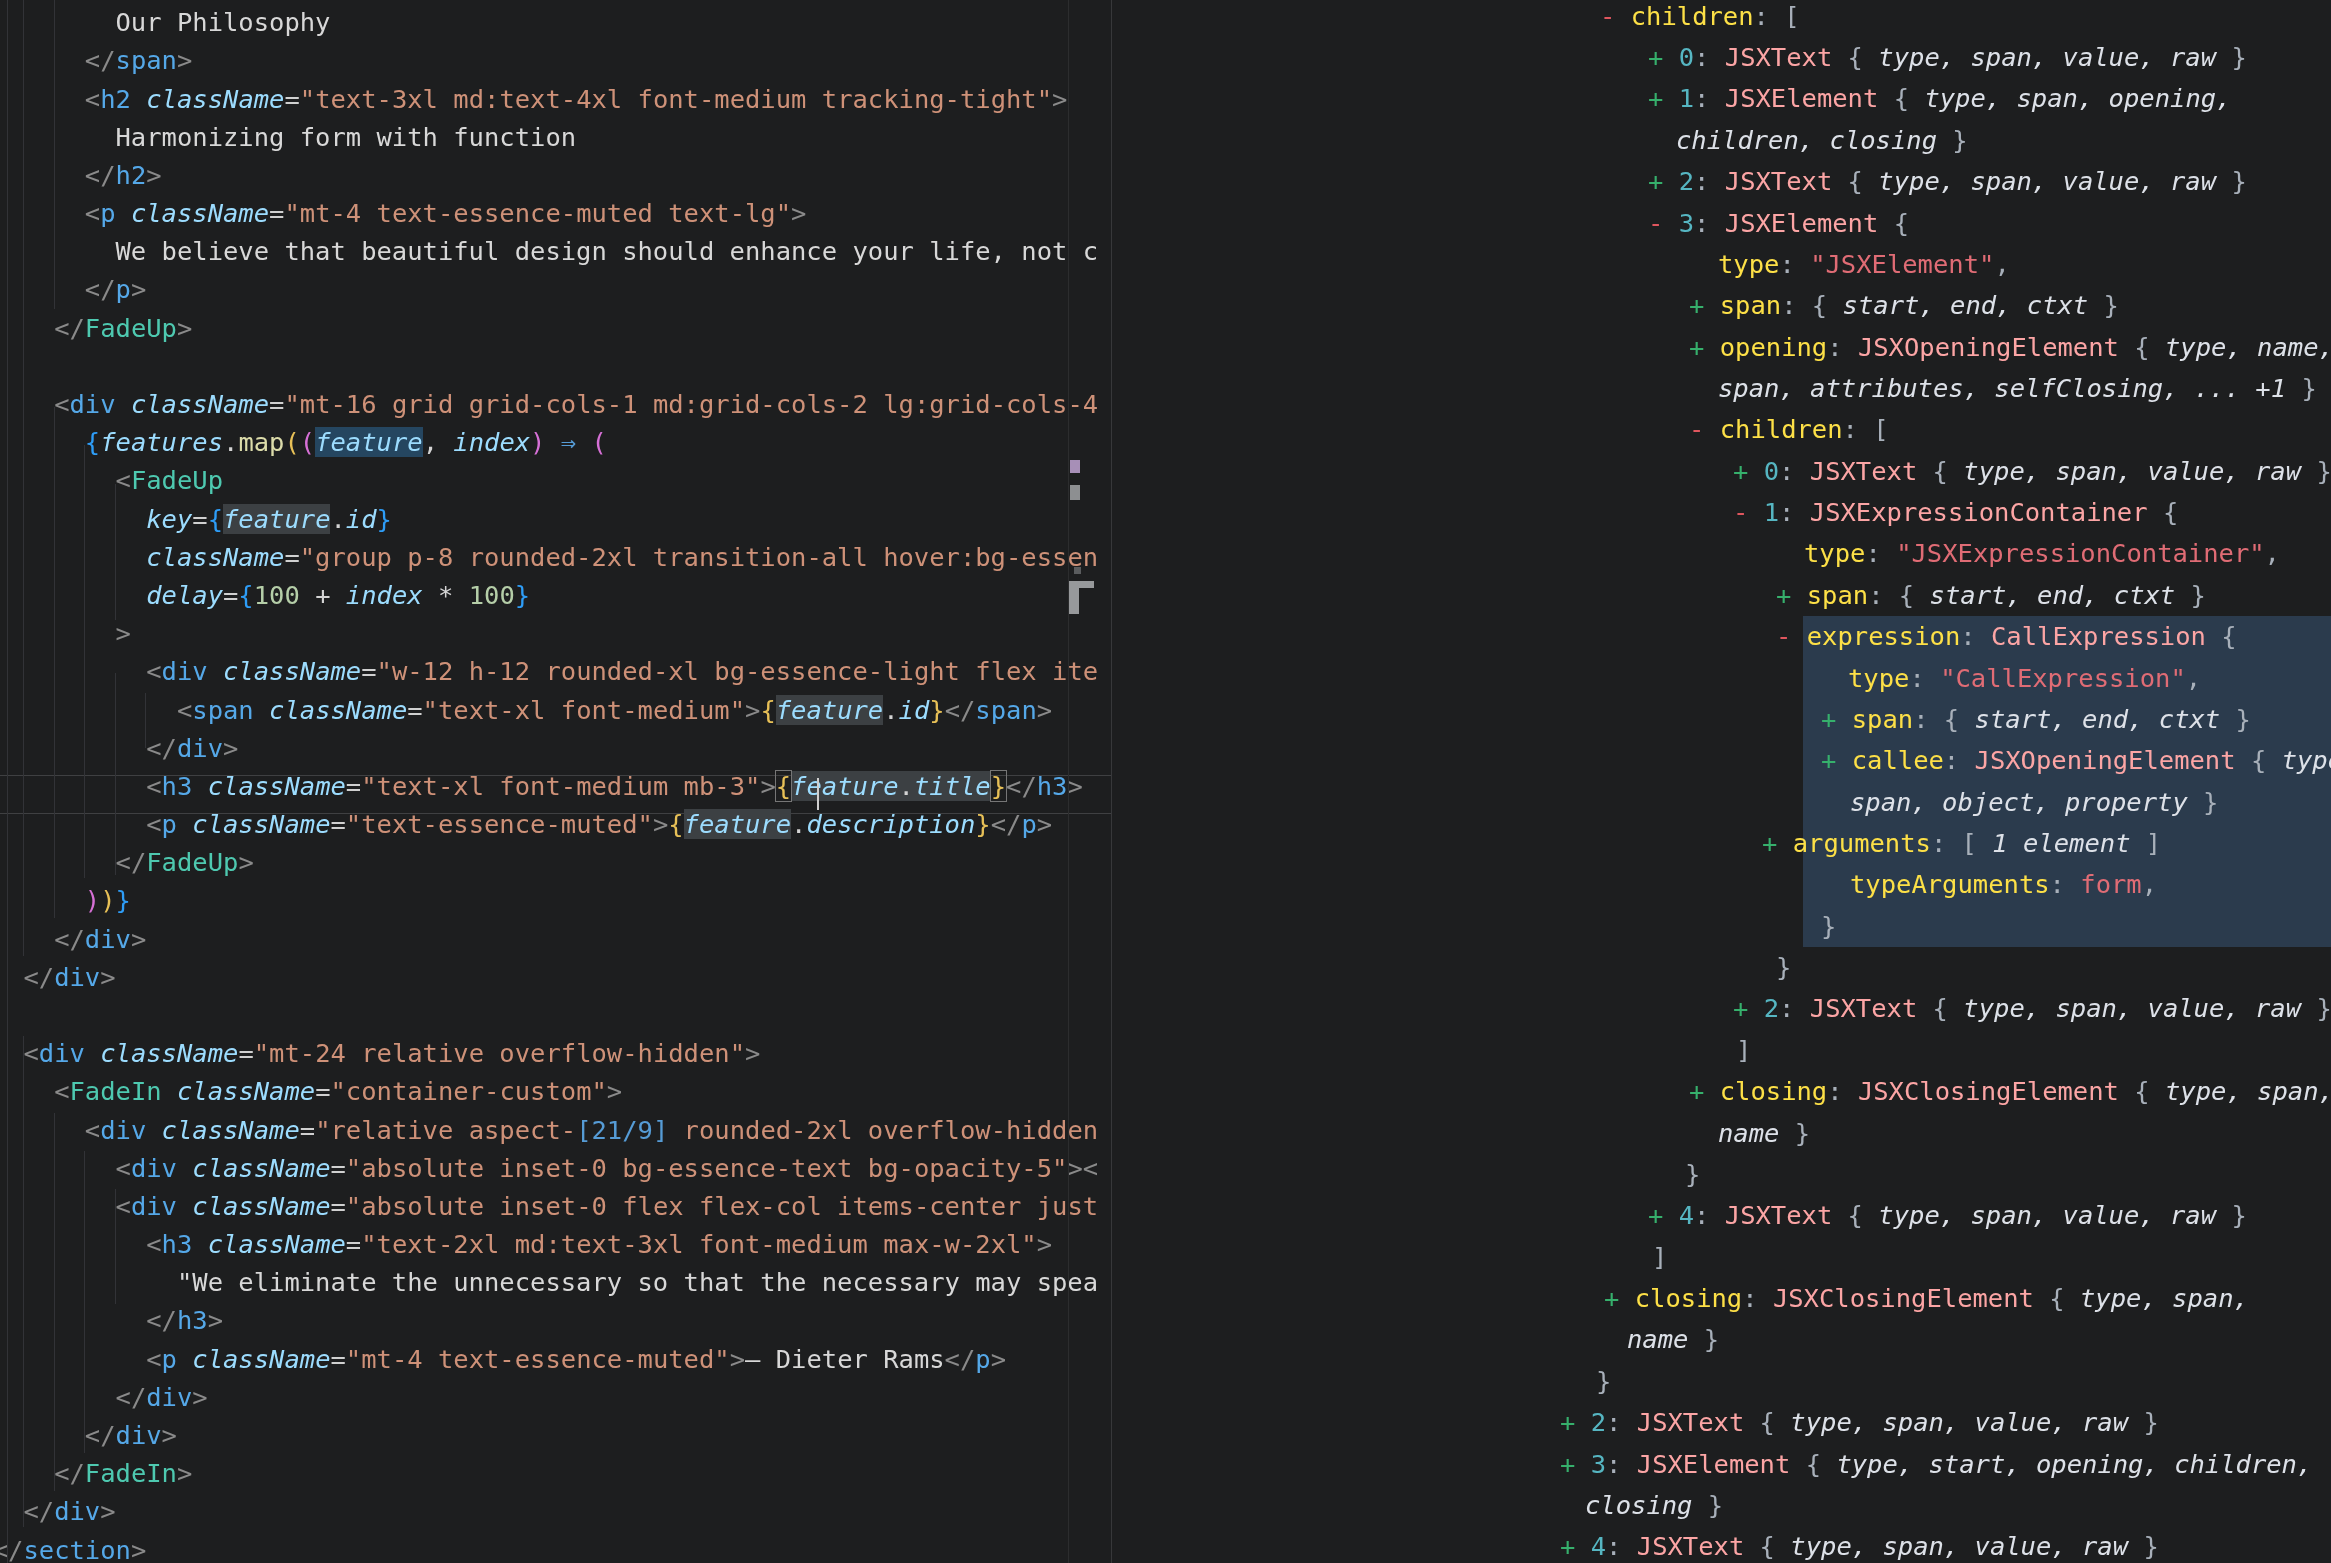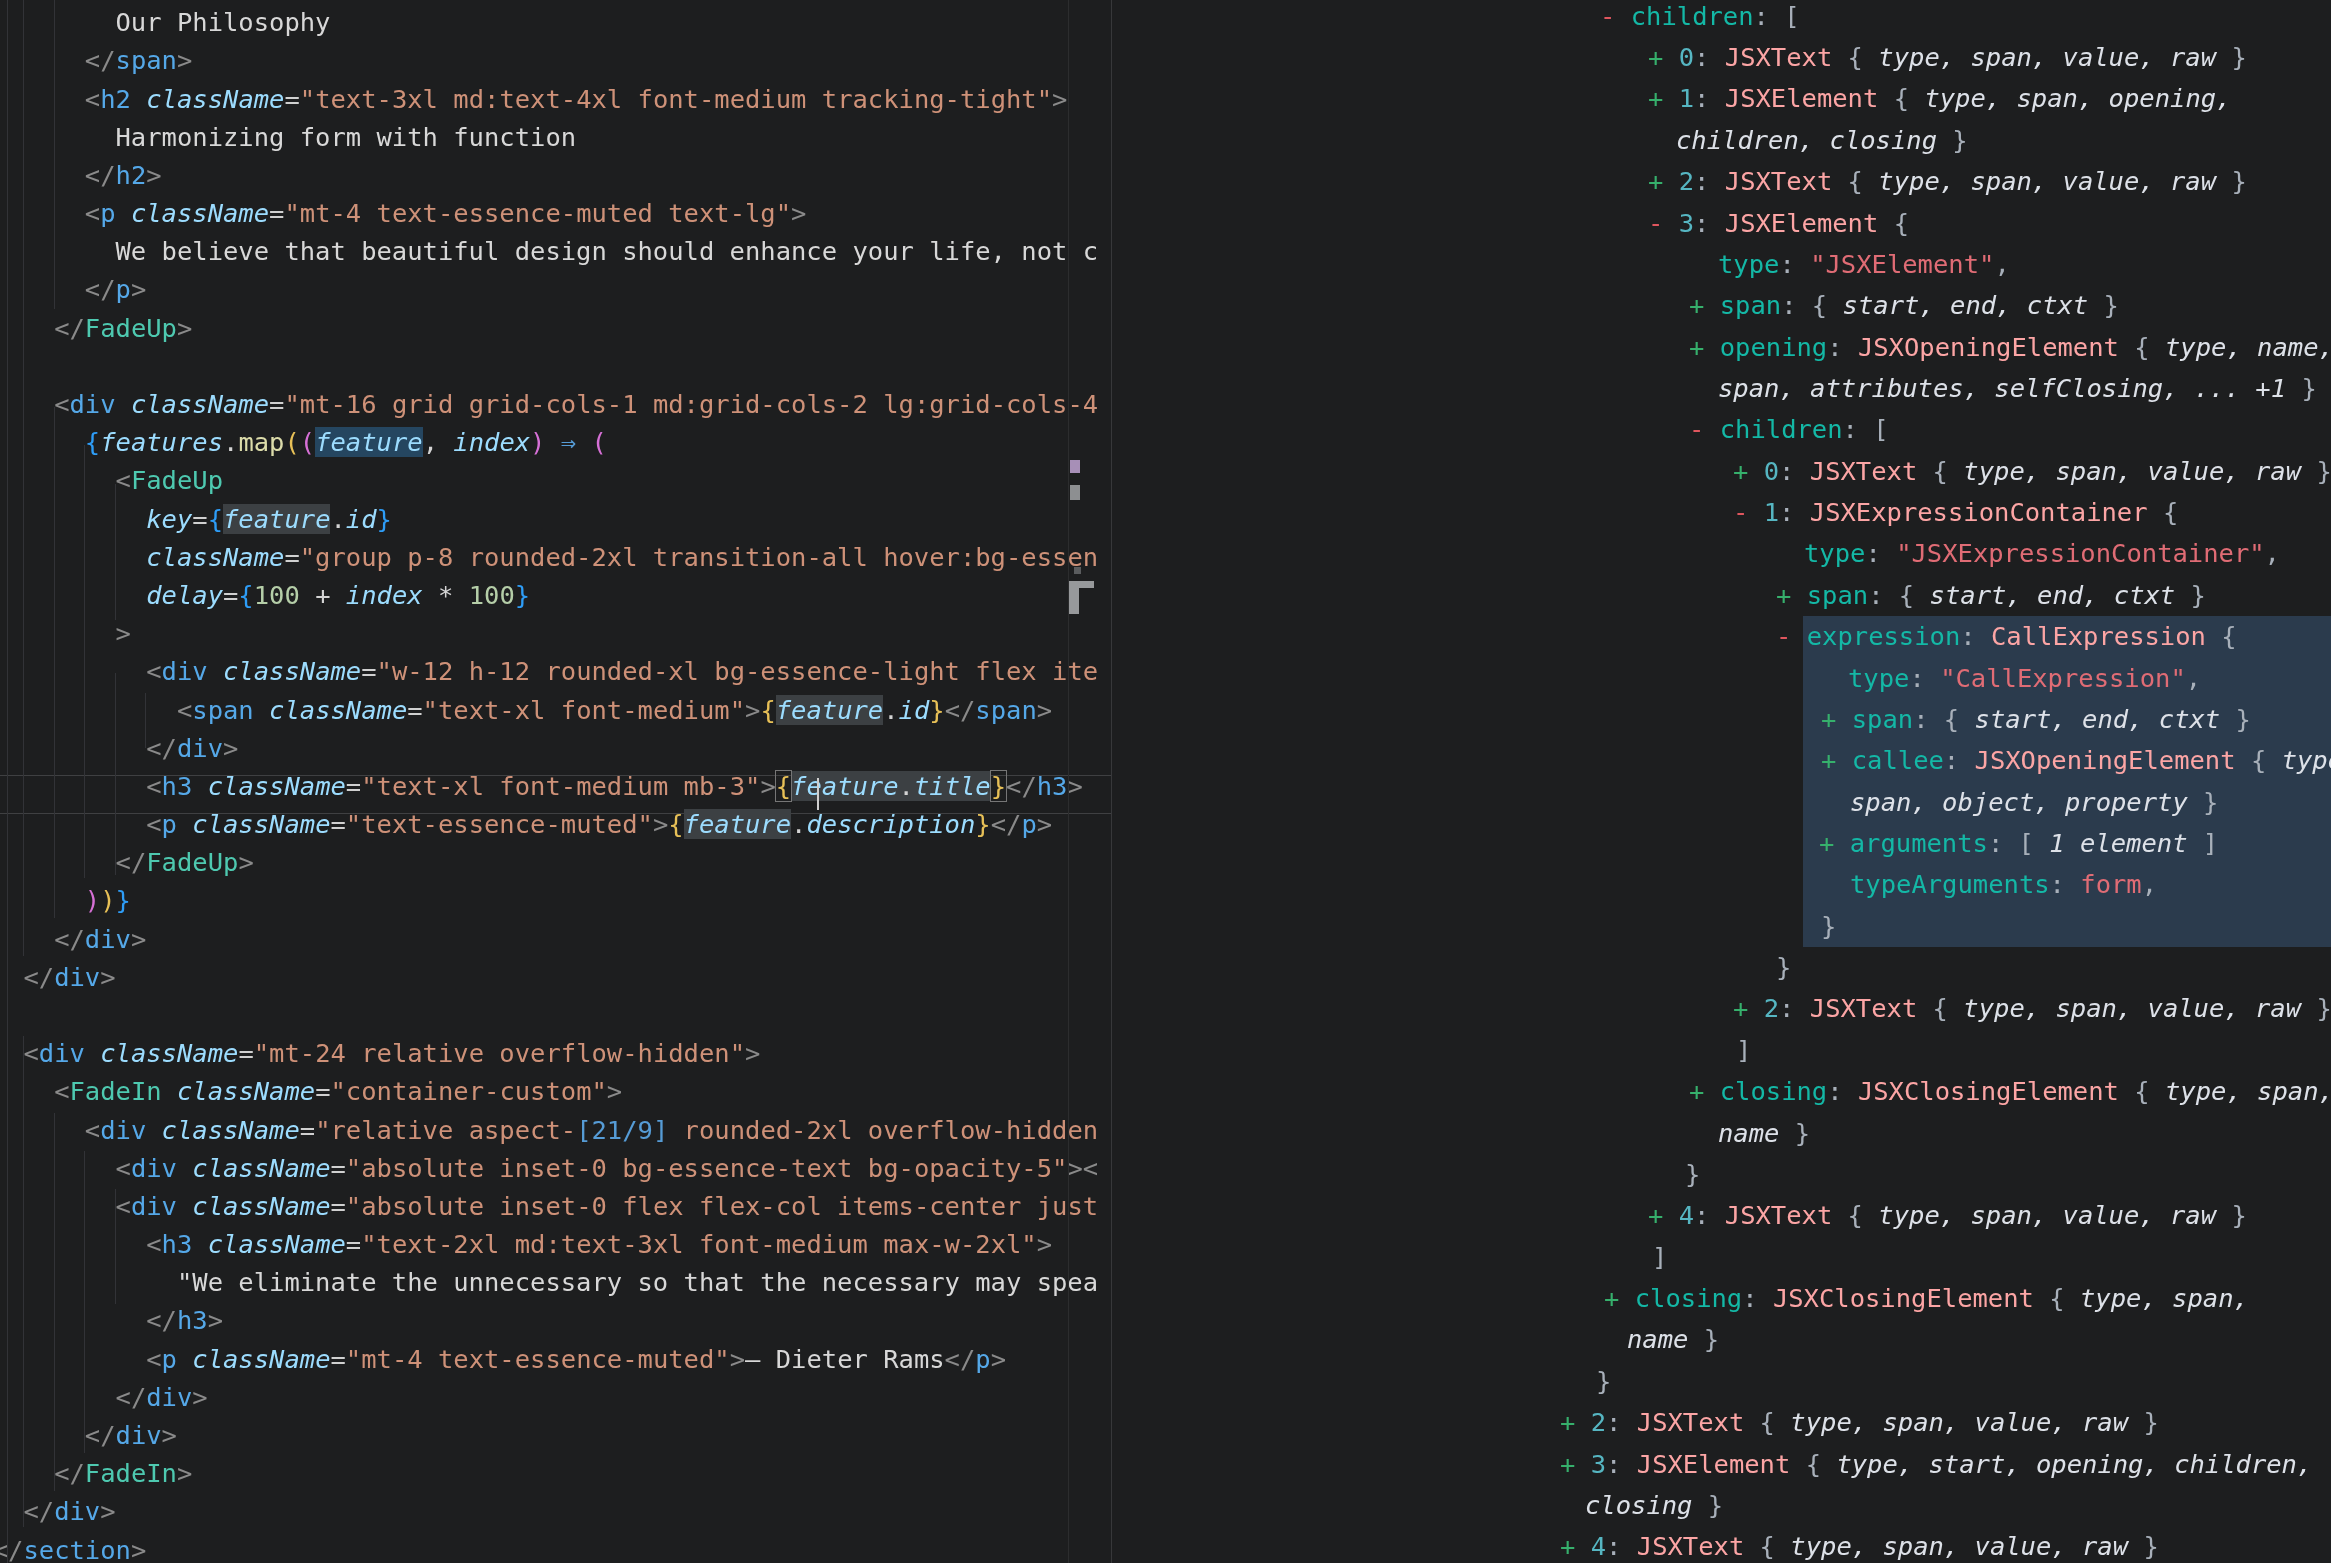--- a/index.html
+++ b/index.html
@@ -12,21 +12,21 @@
   .guide{position:absolute;width:0.9px;background:#323337;}
   .vdiv{position:absolute;top:0;width:0.9px;height:1564px;}
   .deco{position:absolute;}
   
   .c-pu{color:#8a8a8a;} .c-tag{color:#55a8e8;} .c-cmp{color:#4ec9b0;}
   .c-at{color:#9cdcfe;font-style:italic;} .c-eq{color:#d0d0d0;} .c-st{color:#ce9178;}
   .c-tx{color:#d8d8d8;} .c-fn{color:#dcdcaa;} .c-nu{color:#b5cea8;}
   .c-b1{color:#e7c057;} .c-b2{color:#d670d6;} .c-b3{color:#2e9df7;}
   .c-op{color:#569cd6;} .c-dt{color:#d4d4d4;}
   
-  .c-m{color:#e0565e;} .c-p{color:#36b06c;} .c-k{color:#14b8a6;}
+  .c-m{color:#e0565e;} .c-p{color:#36b06c;} .c-k{color:#fde047;}
   .c-ty{color:#fca5a5;} .c-ix{color:#56b6c2;} .c-rpu{color:#a8b0ba;}
   .c-it{color:#dde1e8;font-style:italic;} .c-s{color:#e06c75;} .c-nul{color:#e06c75;}
   .bg-sel{background:#254660;}
   .bg-occ{background:#3c4043;}
   .box{outline:0.9px solid #767676;outline-offset:-0.9px;}
   #current-line{position:absolute;left:0;top:775px;width:1111px;height:39px;
     border-top:0.9px solid #3f4042;border-bottom:0.9px solid #3f4042;box-sizing:border-box;}
   #cursor{position:absolute;left:817px;top:778px;width:2.3px;height:32px;background:#cfcfcf;}
   #ast-highlight{position:absolute;left:1803px;top:616px;width:528px;height:331px;background:#2b3b4d;}
 </style>
@@ -111,21 +111,21 @@
       <div class="ast-line" style="left: 1689px; top: 409px;"><span class="c-m">- </span><span class="c-k">children</span><span class="c-rpu">:</span><span class="c-rpu"> [</span></div>
       <div class="ast-line" style="left: 1733px; top: 451px;"><span class="c-p">+ </span><span class="c-ix">0</span><span class="c-rpu">: </span><span class="c-ty">JSXText</span><span class="c-rpu"> { </span><span class="c-it">type, span, value, raw</span><span class="c-rpu"> }</span></div>
       <div class="ast-line" style="left: 1733px; top: 492px;"><span class="c-m">- </span><span class="c-ix">1</span><span class="c-rpu">: </span><span class="c-ty">JSXExpressionContainer</span><span class="c-rpu"> {</span></div>
       <div class="ast-line" style="left: 1804px; top: 533px;"><span class="c-k">type</span><span class="c-rpu">: </span><span class="c-s">"JSXExpressionContainer"</span><span class="c-rpu">,</span></div>
       <div class="ast-line" style="left: 1776px; top: 575px;"><span class="c-p">+ </span><span class="c-k">span</span><span class="c-rpu">: </span><span class="c-rpu">{ </span><span class="c-it">start, end, ctxt</span><span class="c-rpu"> }</span></div>
       <div class="ast-line" style="left: 1776px; top: 616px;"><span class="c-m">- </span><span class="c-k">expression</span><span class="c-rpu">: </span><span class="c-ty">CallExpression</span><span class="c-rpu"> {</span></div>
       <div class="ast-line" style="left: 1848px; top: 658px;"><span class="c-k">type</span><span class="c-rpu">: </span><span class="c-s">"CallExpression"</span><span class="c-rpu">,</span></div>
       <div class="ast-line" style="left: 1821px; top: 699px;"><span class="c-p">+ </span><span class="c-k">span</span><span class="c-rpu">: </span><span class="c-rpu">{ </span><span class="c-it">start, end, ctxt</span><span class="c-rpu"> }</span></div>
       <div class="ast-line" style="left: 1821px; top: 740px;"><span class="c-p">+ </span><span class="c-k">callee</span><span class="c-rpu">: </span><span class="c-ty">JSXOpeningElement</span><span class="c-rpu"> { </span><span class="c-it">type,</span></div>
       <div class="ast-line" style="left: 1850px; top: 782px;"><span class="c-it">span, object, property</span><span class="c-rpu"> }</span></div>
-      <div class="ast-line" style="left: 1819px; top: 823px;"><span class="c-p">+ </span><span class="c-k">arguments</span><span class="c-rpu">: </span><span class="c-rpu">[ </span><span class="c-it">1 element</span><span class="c-rpu"> ]</span></div>
+      <div class="ast-line" style="left: 1762px; top: 823px;"><span class="c-p">+ </span><span class="c-k">arguments</span><span class="c-rpu">: </span><span class="c-rpu">[ </span><span class="c-it">1 element</span><span class="c-rpu"> ]</span></div>
       <div class="ast-line" style="left: 1850px; top: 864px;"><span class="c-k">typeArguments</span><span class="c-rpu">: </span><span class="c-nul">form</span><span class="c-rpu">,</span></div>
       <div class="ast-line" style="left: 1821px; top: 906px;"><span class="c-rpu">}</span></div>
       <div class="ast-line" style="left: 1776px; top: 947px;"><span class="c-rpu">}</span></div>
       <div class="ast-line" style="left: 1733px; top: 988px;"><span class="c-p">+ </span><span class="c-ix">2</span><span class="c-rpu">: </span><span class="c-ty">JSXText</span><span class="c-rpu"> { </span><span class="c-it">type, span, value, raw</span><span class="c-rpu"> }</span></div>
       <div class="ast-line" style="left: 1736px; top: 1030px;"><span class="c-rpu">]</span></div>
       <div class="ast-line" style="left: 1689px; top: 1071px;"><span class="c-p">+ </span><span class="c-k">closing</span><span class="c-rpu">: </span><span class="c-ty">JSXClosingElement</span><span class="c-rpu"> { </span><span class="c-it">type, span,</span></div>
       <div class="ast-line" style="left: 1718px; top: 1113px;"><span class="c-it">name</span><span class="c-rpu"> }</span></div>
       <div class="ast-line" style="left: 1685px; top: 1154px;"><span class="c-rpu">}</span></div>
       <div class="ast-line" style="left: 1648px; top: 1195px;"><span class="c-p">+ </span><span class="c-ix">4</span><span class="c-rpu">: </span><span class="c-ty">JSXText</span><span class="c-rpu"> { </span><span class="c-it">type, span, value, raw</span><span class="c-rpu"> }</span></div>
       <div class="ast-line" style="left: 1652px; top: 1237px;"><span class="c-rpu">]</span></div>

